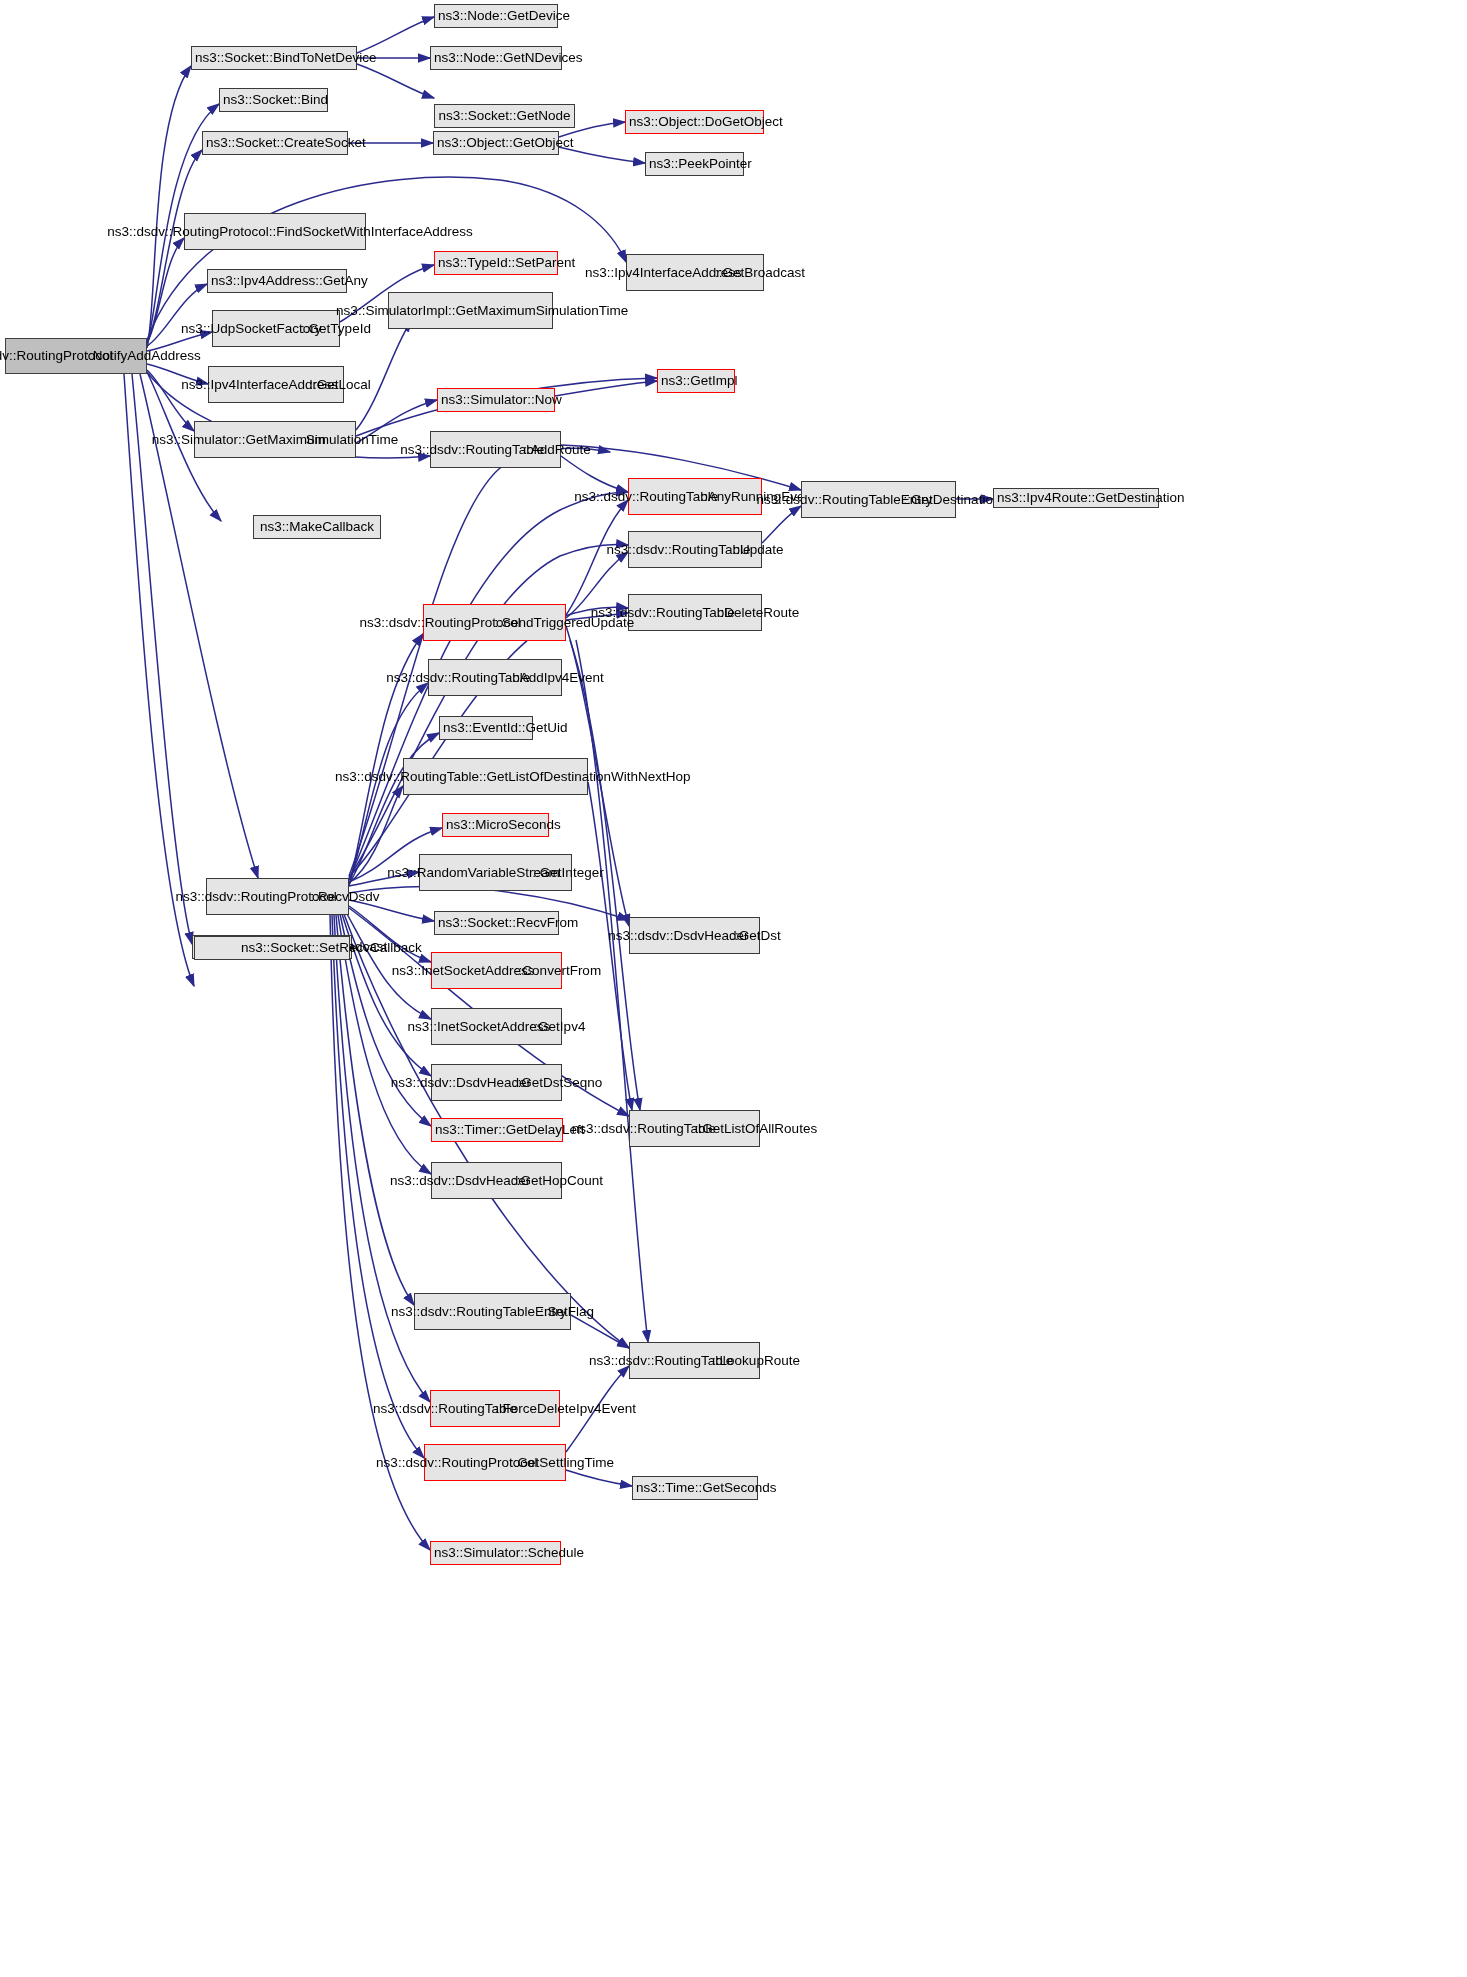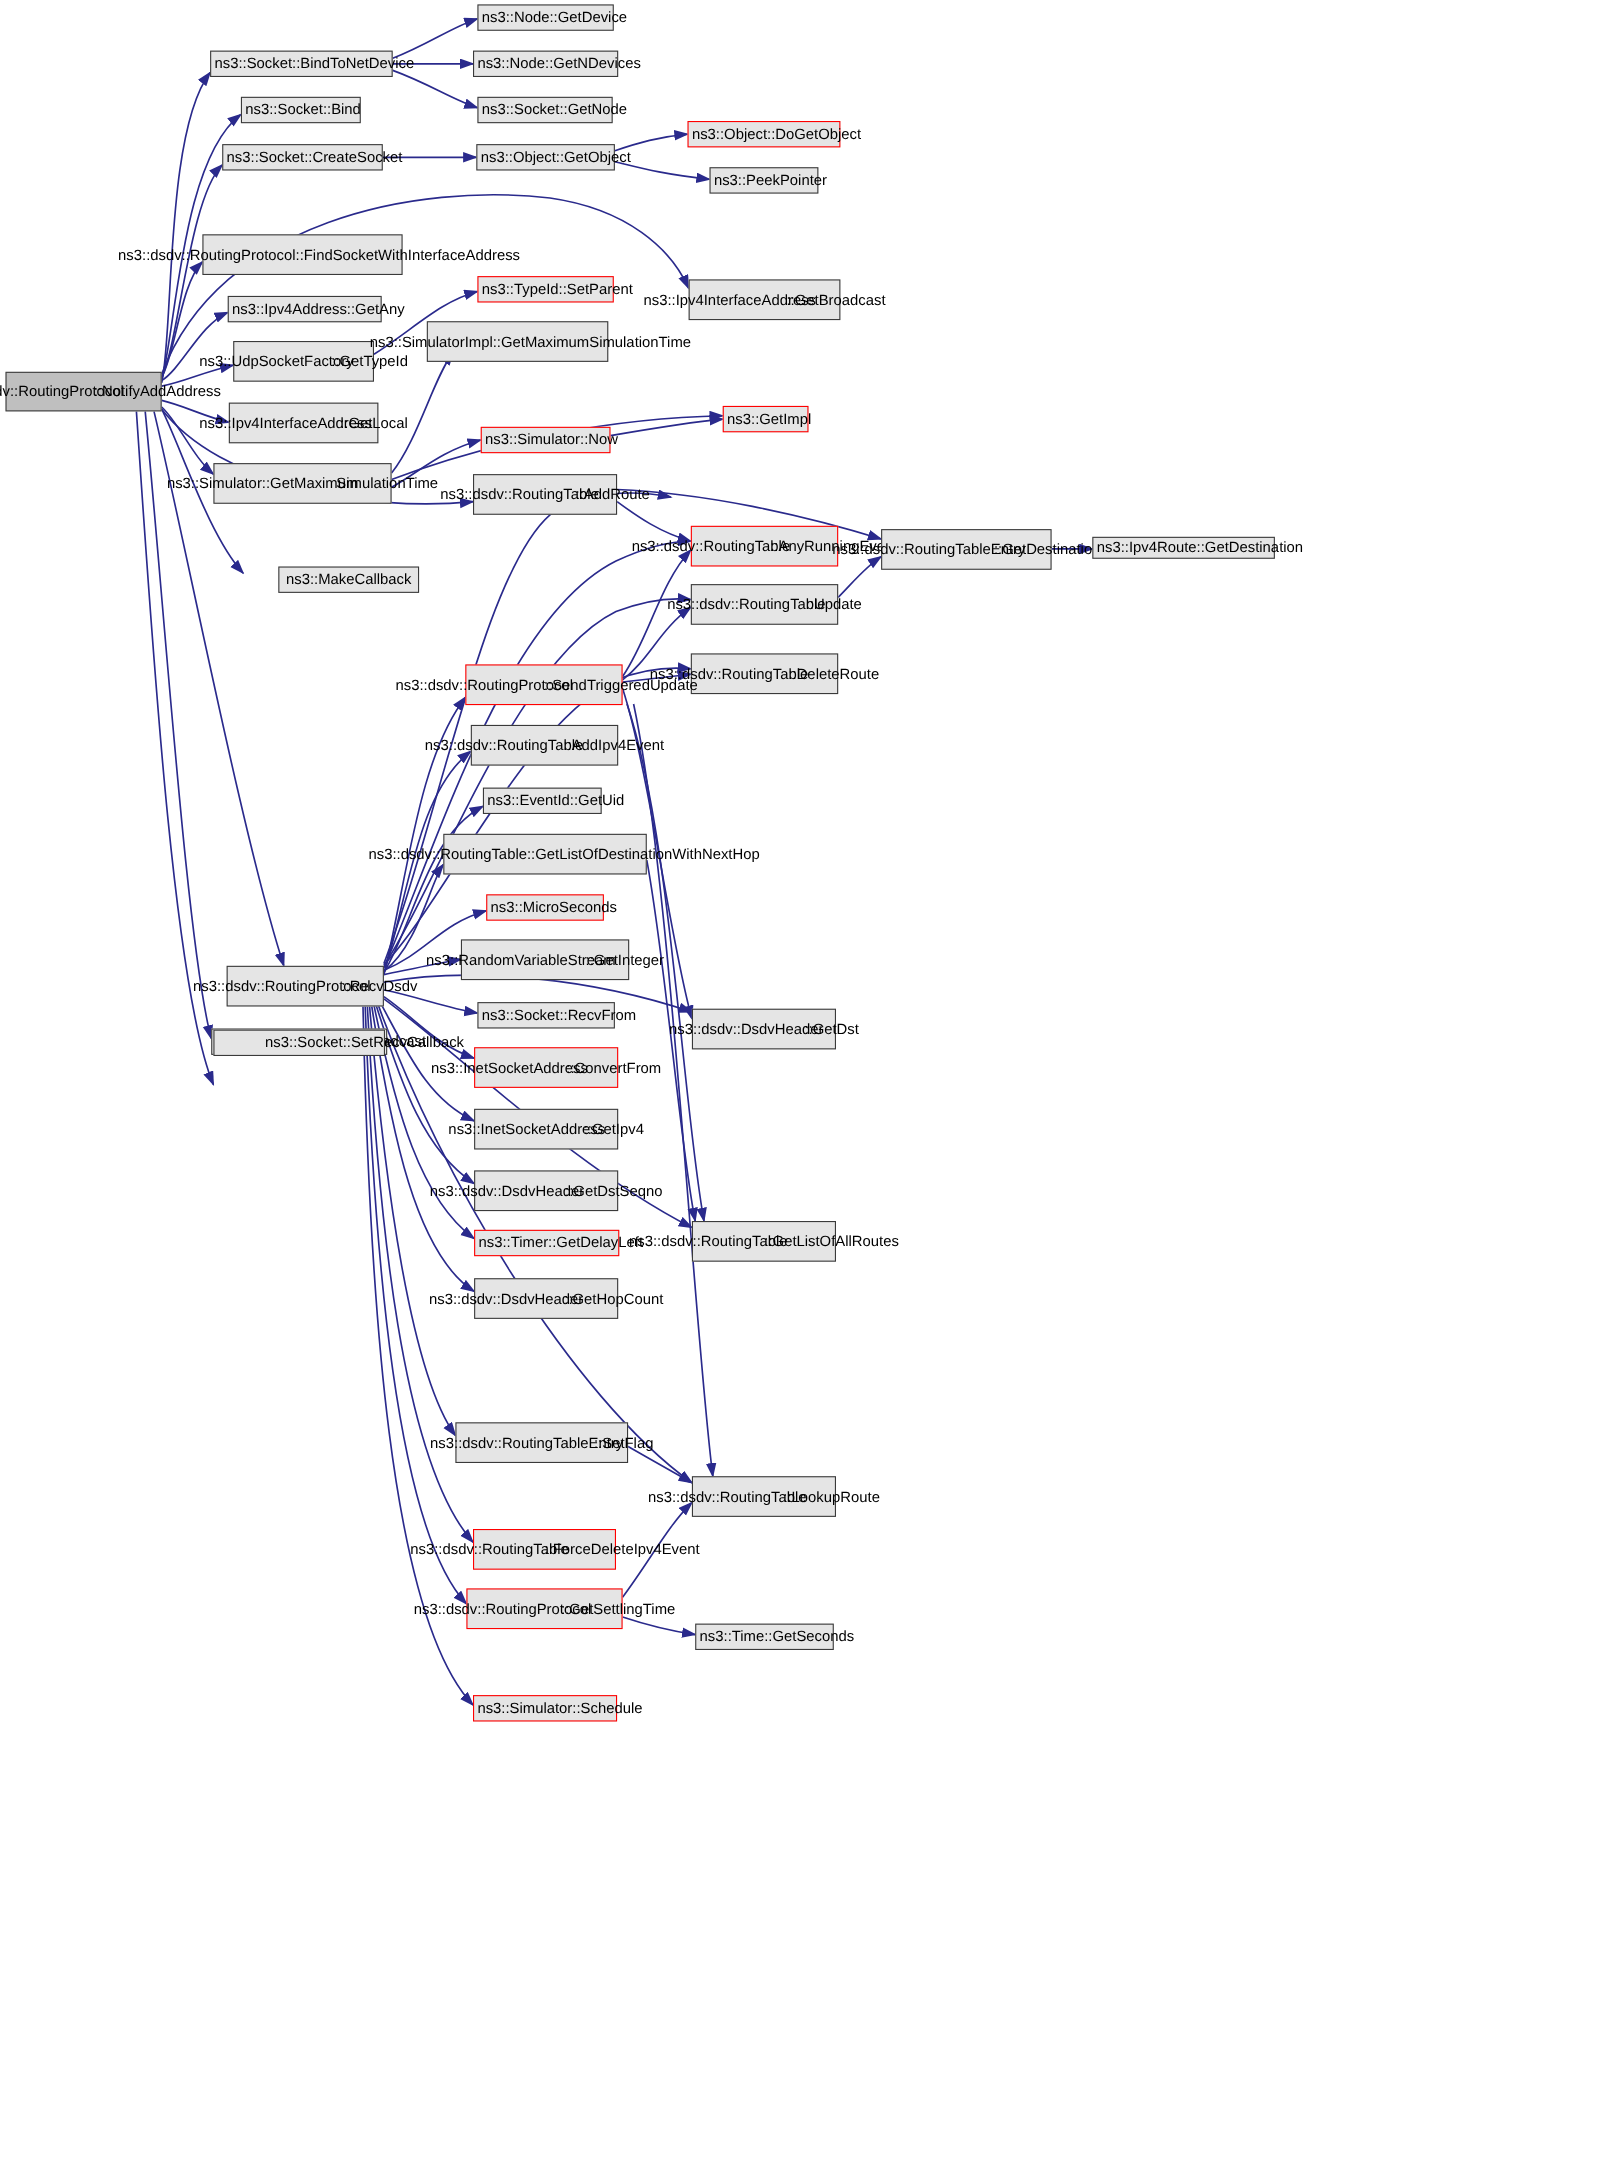--- a/index.html
+++ b/index.html
@@ -103,21 +103,21 @@
       </div>
       <div class="node" id="n3" style="left: 202px; top: 131px; width: 146px; height: 24px;">
         <span>ns3::Socket::CreateSocket</span>
       </div>
       <div class="node" id="n4" style="left: 434px; top: 4px; width: 124px; height: 24px;">
         <span>ns3::Node::GetDevice</span>
       </div>
       <div class="node" id="n5" style="left: 430px; top: 46px; width: 132px; height: 24px;">
         <span>ns3::Node::GetNDevices</span>
       </div>
-      <div class="node" id="n6" style="left: 434px; top: 88px; width: 123px; height: 24px;">
+      <div class="node" id="n6" style="left: 434px; top: 104px; width: 141px; height: 24px;">
         <span>ns3::Socket::GetNode</span>
       </div>
       <div class="node" id="n7" style="left: 433px; top: 131px; width: 126px; height: 24px;">
         <span>ns3::Object::GetObject</span>
       </div>
       <div class="node red" id="n8" style="left: 625px; top: 110px; width: 139px; height: 24px;">
         <span>ns3::Object::DoGetObject</span>
       </div>
       <div class="node" id="n9" style="left: 645px; top: 152px; width: 99px; height: 24px;">
         <span>ns3::PeekPointer</span>
@@ -185,21 +185,21 @@
         <span>ns3::Ipv4Route::GetDestination</span>
       </div>
       <div class="node red" id="n27" style="left: 423px; top: 604px; width: 143px; height: 37px;">
         <span>ns3::dsdv::RoutingProtocol</span>
         <span class="l2">::SendTriggeredUpdate</span>
       </div>
       <div class="node" id="n28" style="left: 428px; top: 659px; width: 134px; height: 37px;">
         <span>ns3::dsdv::RoutingTable</span>
         <span class="l2">::AddIpv4Event</span>
       </div>
-      <div class="node" id="n29" style="left: 439px; top: 716px; width: 108px; height: 24px;">
+      <div class="node" id="n29" style="left: 439px; top: 716px; width: 94px; height: 24px;">
         <span>ns3::EventId::GetUid</span>
       </div>
       <div class="node" id="n30" style="left: 403px; top: 758px; width: 185px; height: 37px;">
         <span>ns3::dsdv::RoutingTable</span>
         <span class="l2">::GetListOfDestinationWithNextHop</span>
       </div>
       <div class="node red" id="n31" style="left: 442px; top: 813px; width: 107px; height: 24px;">
         <span>ns3::MicroSeconds</span>
       </div>
       <div class="node" id="n32" style="left: 419px; top: 854px; width: 153px; height: 37px;">

